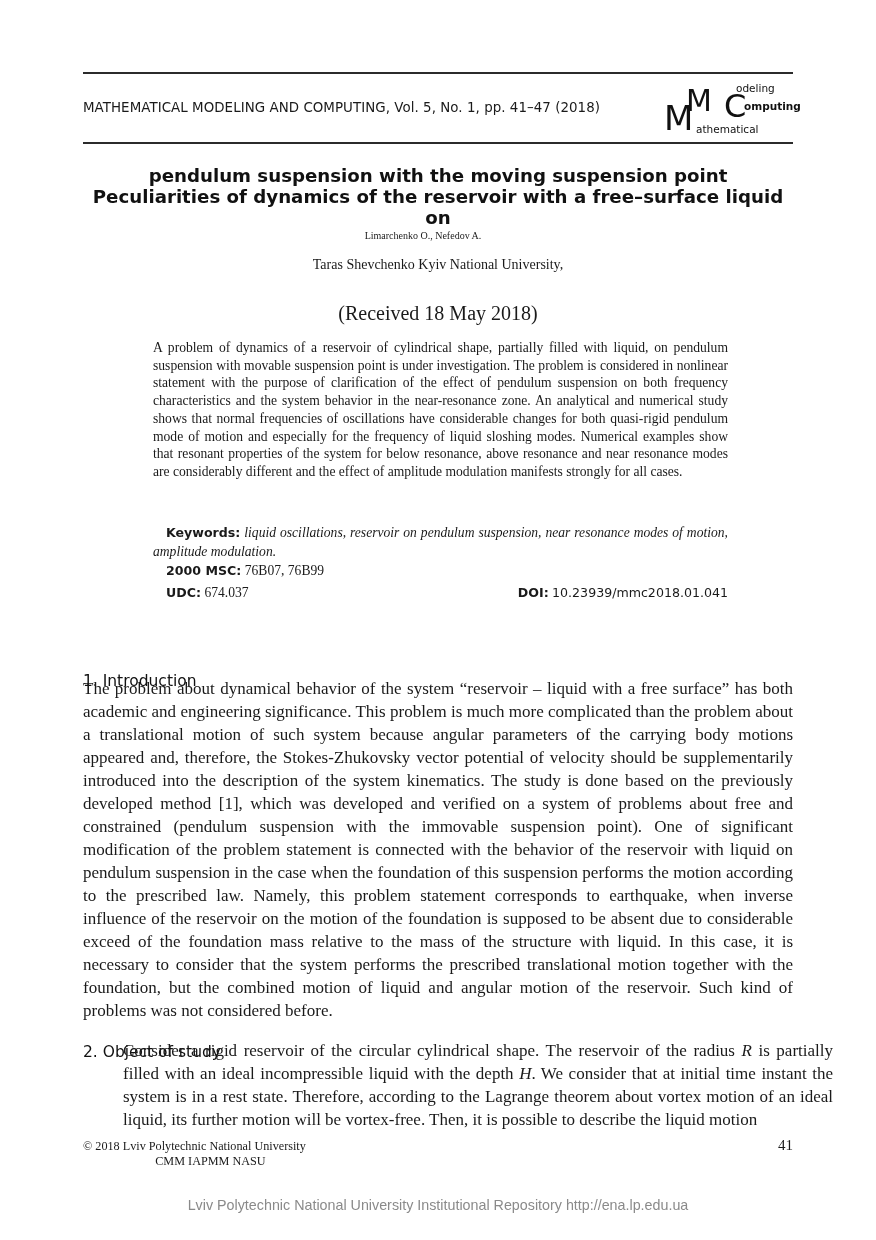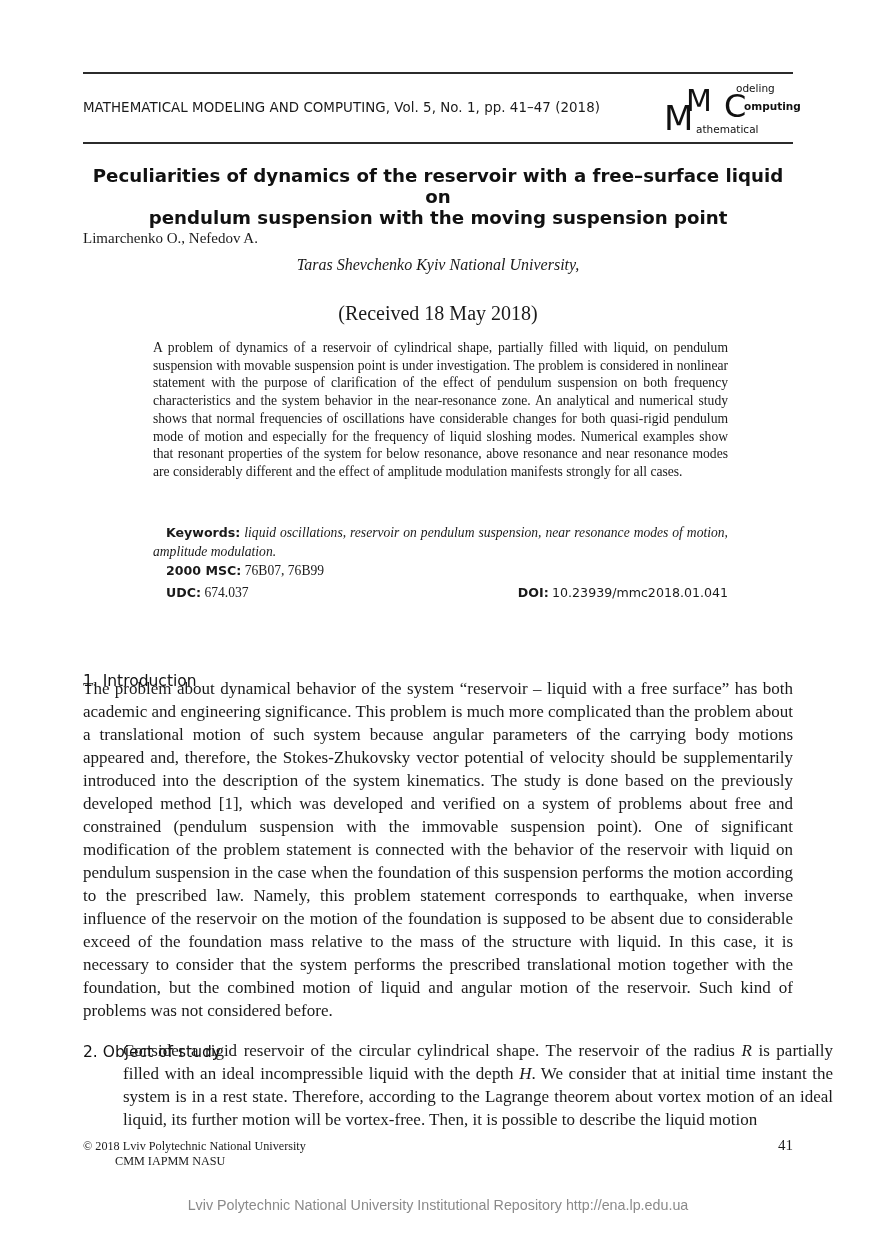--- a/index.html
+++ b/index.html
@@ -1,17 +1,17 @@
 <!DOCTYPE html>
 <html><head>
 <meta charset="utf-8">
 <style>
   html, body { margin: 0; padding: 0; background: #ffffff; }
   body { width: 876px; height: 1240px; position: relative; overflow: hidden; color: #1a1a1a; }
-  .serif { font-family: "Liberation Serif", "DejaVu Serif", serif; }
+  .serif { font-family: "Liberation Serif", "DejaVu Serif", serif; text-align: center; }
   .sans { font-family: "DejaVu Sans", "Liberation Sans", sans-serif; }
 
   .rule { position: absolute; left: 83px; width: 710px; height: 2px; background: #2b2b2b; }
   #rule-top { top: 72px; }
   #rule-bottom { top: 142px; }
 
   #journal-header {
     position: absolute; left: 83px; top: 100px;
     font-size: 13.4px; letter-spacing: 0.05px; color: #1a1a1a;
   }
@@ -23,22 +23,22 @@
   #logo .c { left: 60px; top: 12px; font-size: 32px; }
   #logo .small { position: absolute; font-family: "DejaVu Sans", sans-serif; font-size: 10.5px; color: #111; line-height: 1; }
   #logo .s1 { left: 72px; top: 5px; }
   #logo .s2 { left: 80px; top: 23px; font-weight: bold; }
   #logo .s3 { left: 32px; top: 46px; }
 
   #paper-title {
     position: absolute; left: 83px; width: 710px; top: 165px;
     text-align: center; font-size: 18.2px; font-weight: bold; line-height: 21px; color: #111;
   }
-  #authors { position: absolute; left: 83px; width: 710px; top: 230px; font-size: 15px; }
-  #affiliation { position: absolute; left: 83px; width: 710px; top: 256px; text-align: center; font-size: 16px; font-style: italic; line-height: 18px; }
+  #authors { position: absolute; left: 68px; width: 710px; top: 230px; text-align: center; font-size: 10px; }
+  #affiliation { position: absolute; left: 83px; width: 710px; top: 256px; text-align: center; font-size: 14px; line-height: 18px; }
   #received { position: absolute; left: 83px; width: 710px; top: 302px; text-align: center; font-size: 20px; }
 
   #abstract {
     position: absolute; left: 153px; width: 575px; top: 339px;
     font-size: 13.6px; line-height: 17.7px; text-align: justify;
   }
 
   .meta-line { position: absolute; font-size: 13.6px; }
   .meta-line .lbl { font-family: "DejaVu Sans", sans-serif; font-weight: bold; font-size: 12.6px; }
   #keywords { left: 153px; width: 575px; top: 523px; line-height: 19px; text-align: justify; }
@@ -85,22 +85,22 @@
   <span class="big m2">M</span>
   <span class="big c">C</span>
   <span class="small s1">odeling</span>
   <span class="small s2">omputing</span>
   <span class="small s3">athematical</span>
 </div>
 
 <div class="rule" id="rule-bottom"></div>
 
 <div id="paper-title" class="sans">
+  <div>pendulum suspension with the moving suspension point</div>
   <div>Peculiarities of dynamics of the reservoir with a free–surface liquid on</div>
-  <div>pendulum suspension with the moving suspension point</div>
 </div>
 
 <div id="authors" class="serif">Limarchenko O.,  Nefedov A.</div>
 
 <div id="affiliation" class="serif">
   <div>Taras Shevchenko Kyiv National University,</div>
 </div>
 
 <div id="received" class="serif">(Received 18 May 2018)</div>
 

